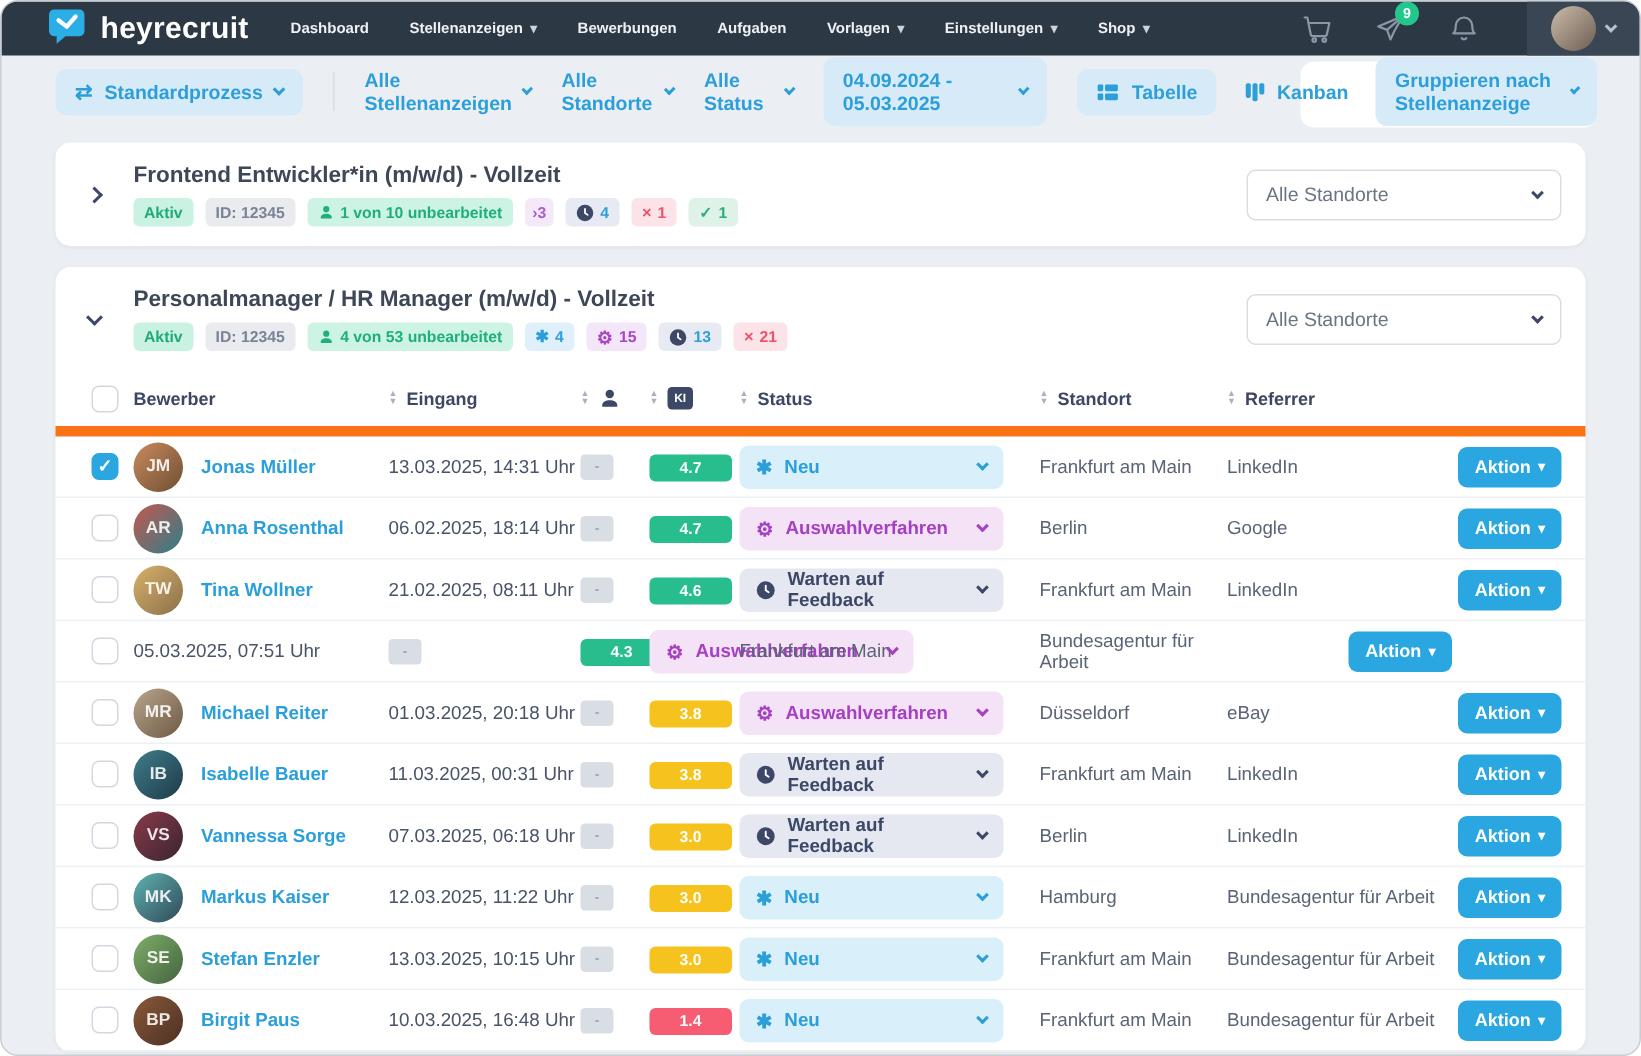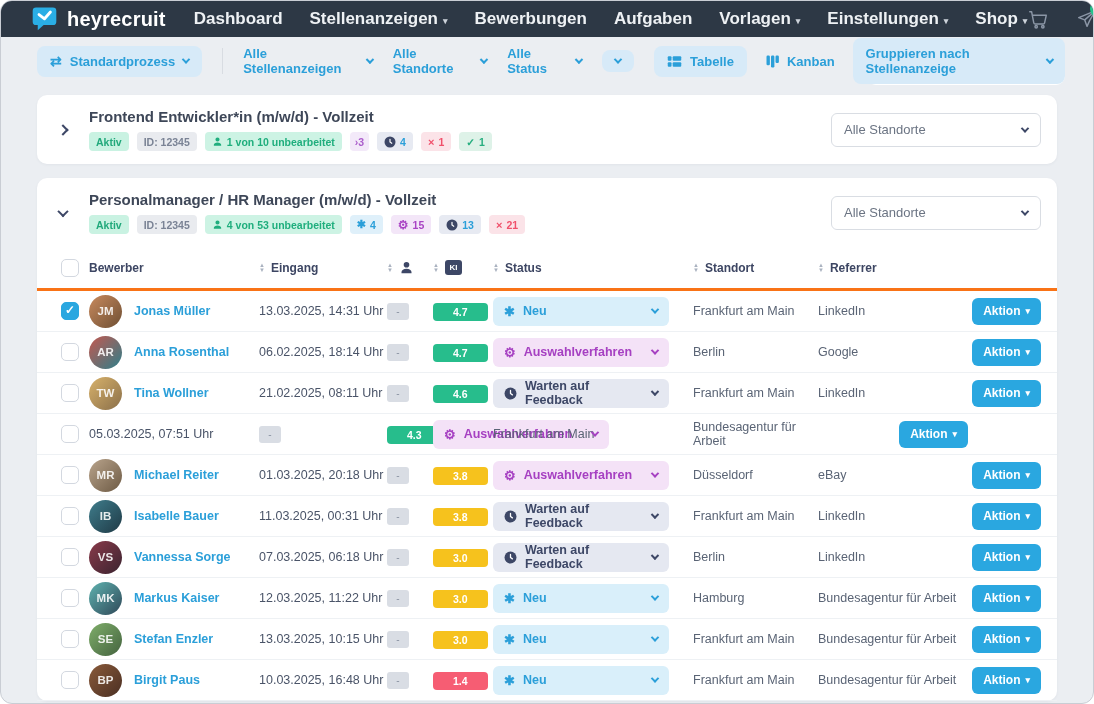--- a/index.html
+++ b/index.html
@@ -4,21 +4,21 @@
 <style>
   *{box-sizing:border-box;margin:0;padding:0}
   body{font-family:"Liberation Sans",sans-serif;background:#fff}
   .frame{position:relative;width:1094px;height:704px;border:1px solid #c9cdd4;border-radius:12px;overflow:hidden;background:#ebeef2}
 
   
   .navbar{height:36px;background:#2d3845;display:flex;align-items:center;padding-left:30px}
   .brand{display:flex;align-items:center;gap:9px}
   .brand-name{color:#fff;font-size:20px;font-weight:700;letter-spacing:.2px}
   .nav-menu{display:flex;align-items:center;gap:27px;margin-left:28px}
-  .nav-item{color:#eef1f4;font-size:17px;font-weight:600;display:flex;align-items:center;cursor:pointer}
+  .nav-item{color:#eef1f4;font-size:10px;font-weight:600;display:flex;align-items:center;cursor:pointer}
   .caret::after{content:"▾";font-size:9px;margin-left:5px;color:#cdd3db}
   .nav-right{margin-left:auto;display:flex;align-items:center;gap:27px;height:100%}
   .nav-ic{width:22px;height:22px;position:relative;display:flex;align-items:center;justify-content:center}
   .nav-ic svg{width:22px;height:22px}
   .ic-badge{position:absolute;top:-7px;right:-8px;min-width:16px;height:16px;border-radius:8px;background:#23c78c;color:#fff;font-size:9.5px;font-weight:700;display:flex;align-items:center;justify-content:center;padding:0 4px}
   .user-cell{height:100%;background:#3a4654;display:flex;align-items:center;gap:7px;padding:0 16px;margin-left:4px;cursor:pointer}
   .user-avatar{width:30px;height:30px;border-radius:50%;background:linear-gradient(135deg,#cdbcab,#6b5d52)}
   .chev{display:inline-block;width:7px;height:7px;border-right:2px solid currentColor;border-bottom:2px solid currentColor}
   .chev-d{transform:rotate(45deg) translate(-1px,-1px)}
   .chev-r{transform:rotate(-45deg)}
@@ -57,21 +57,21 @@
   .b-check{background:#def2e8;color:#27ae7f}
   .b-ast{background:#dff0fa;color:#2b9fd9}
   .b-ast .ga{font-size:11px}
   .b-gear{background:#f3e6f8;color:#a944c4}
   .b-gear .gg{font-size:12px}
   .loc-select{margin-left:auto;width:210px;height:34px;border:1px solid #d9dde3;border-radius:6px;padding:0 12px;display:flex;align-items:center;justify-content:space-between;color:#6b7483;font-size:13px;cursor:pointer}
   .loc-select .chev{color:#3d4766;width:6px;height:6px}
 
   
   .tgrid{display:grid;grid-template-columns:28px 170px 128px 46px 60px 200px 125px 150px 1fr;align-items:center;padding:0 16px 0 24px}
-  .thead{height:44px;border-bottom:3px solid #f97316;color:#3d4663;font-size:12px;font-weight:700}
+  .thead{height:44px;border-bottom:7px solid #f97316;color:#3d4663;font-size:12px;font-weight:700}
   .hcell{display:flex;align-items:center}
   .sort{display:inline-flex;flex-direction:column;font-size:6px;line-height:5px;color:#aab2c0;margin-right:6px}
   .sort::before{content:"▲"}.sort::after{content:"▼"}
   .person-ic svg{width:15px;height:15px;display:block}
   .ki-ic{min-width:17px;height:15px;border-radius:3px;background:#3d4766;color:#fff;font-size:8px;font-weight:700;display:flex;align-items:center;justify-content:center;padding:0 2px}
   .trow{height:41px;border-bottom:1px solid #eef1f4}
   .cb{width:18px;height:18px;border:1.5px solid #d3d8e0;border-radius:5px;background:#fff;cursor:pointer;position:relative}
   .cb.checked{background:#2aa7e0;border-color:#2aa7e0}
   .cb.checked::after{content:"✓";color:#fff;font-size:12px;font-weight:700;position:absolute;top:50%;left:50%;transform:translate(-50%,-54%)}
   .bw{display:flex;align-items:center;gap:12px}
@@ -177,20 +177,21 @@
         <span class="blue-link">
           <span>Alle Standorte</span>
           <span class="chev chev-d"></span>
         </span>
         <span class="blue-link">
           <span>Alle Status</span>
           <span class="chev chev-d"></span>
         </span>
       </div>
     <div class="chip">
+      <span>04.09.2024 - 05.03.2025</span>
       <span class="chev chev-d"></span>
     </div>
     <div class="fb-right">
       <div class="chip">
         <span class="view-ic">
           <svg viewBox="0 0 20 20" fill="#2b9fd9">
               <rect x="1" y="3" width="5" height="6" rx="1.3"></rect>
               <rect x="7.6" y="3" width="11.4" height="6" rx="1.3"></rect>
               <rect x="1" y="11" width="5" height="6" rx="1.3"></rect>
               <rect x="7.6" y="11" width="11.4" height="6" rx="1.3"></rect>

